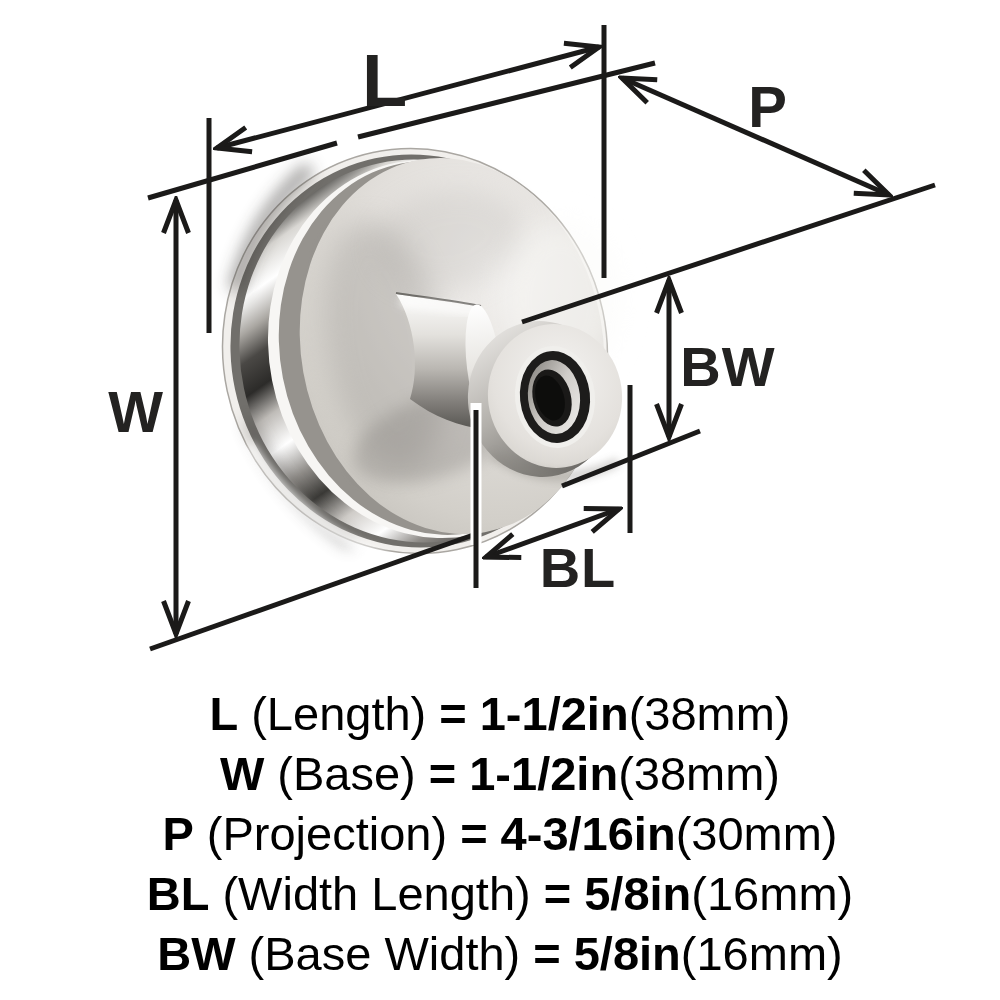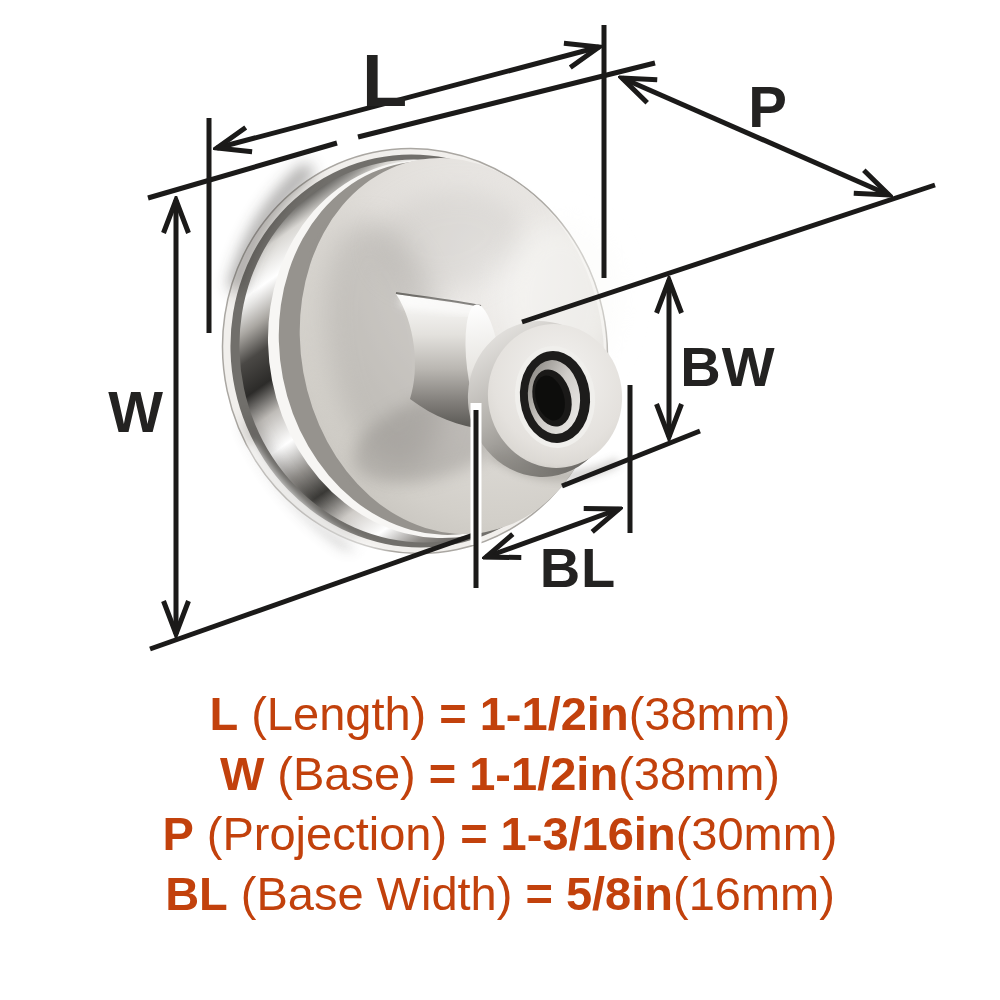--- a/index.html
+++ b/index.html
@@ -7,21 +7,21 @@
     position:relative;width:1000px;height:1000px;background:#ffffff;overflow:hidden;
     font-family:"Liberation Sans","DejaVu Sans",sans-serif;
   }
   .diagram-svg{position:absolute;left:0;top:0;}
   .dim-label{
     font-family:"Liberation Sans","DejaVu Sans",sans-serif;
     font-weight:bold;fill:#232221;letter-spacing:1px;
   }
   .legend{
     position:absolute;left:0;top:684px;width:1000px;
-    text-align:center;color:#c2410c;font-size:47px;line-height:60px;
+    text-align:center;color:#000000;font-size:47px;line-height:60px;
     white-space:nowrap;
   }
   .legend-row{height:60px;}
   .leg-sym{font-weight:bold;margin-right:13px;}
   .leg-name{font-weight:normal;margin-right:13px;}
   .leg-eq{font-weight:bold;margin-right:13px;}
   .leg-in{font-weight:bold;}
   .leg-mm{font-weight:normal;}
 </style>
 </head>
@@ -187,20 +187,23 @@
 </svg>
 
 <div class="legend">
   <div class="legend-row">
     <span class="leg-sym">L</span><span class="leg-name">(Length)</span><span class="leg-eq">=</span><span class="leg-in">1-1/2in</span><span class="leg-mm">(38mm)</span>
   </div>
   <div class="legend-row">
     <span class="leg-sym">W</span><span class="leg-name">(Base)</span><span class="leg-eq">=</span><span class="leg-in">1-1/2in</span><span class="leg-mm">(38mm)</span>
   </div>
   <div class="legend-row">
-    <span class="leg-sym">P</span><span class="leg-name">(Projection)</span><span class="leg-eq">=</span><span class="leg-in">1-3/16in</span><span class="leg-mm">(30mm)</span>
-  </div>
-  <div class="legend-row">
-    <span class="leg-sym">BL</span><span class="leg-name">(Base Width)</span><span class="leg-eq">=</span><span class="leg-in">5/8in</span><span class="leg-mm">(16mm)</span>
+    <span class="leg-sym">P</span><span class="leg-name">(Projection)</span><span class="leg-eq">=</span><span class="leg-in">4-3/16in</span><span class="leg-mm">(30mm)</span>
+  </div>
+  <div class="legend-row">
+    <span class="leg-sym">BL</span><span class="leg-name">(Width Length)</span><span class="leg-eq">=</span><span class="leg-in">5/8in</span><span class="leg-mm">(16mm)</span>
+  </div>
+  <div class="legend-row">
+    <span class="leg-sym">BW</span><span class="leg-name">(Base Width)</span><span class="leg-eq">=</span><span class="leg-in">5/8in</span><span class="leg-mm">(16mm)</span>
   </div>
 </div>
 
 </div>
 
 </body></html>

